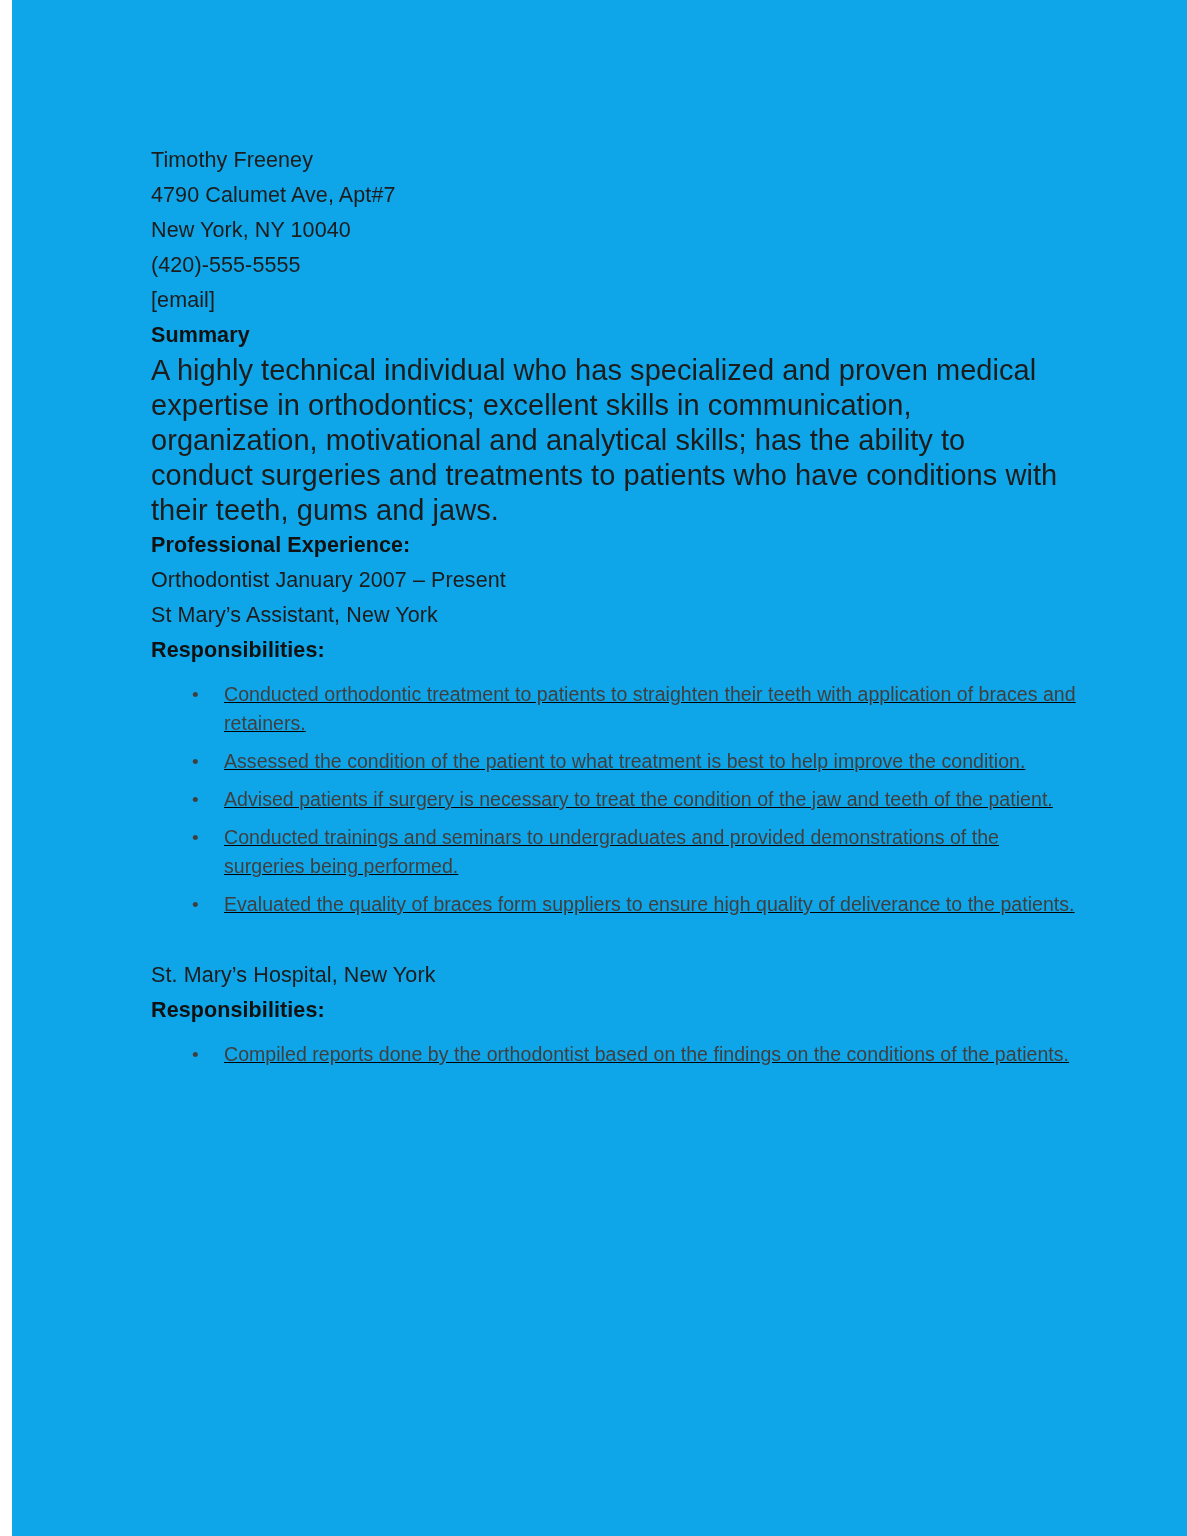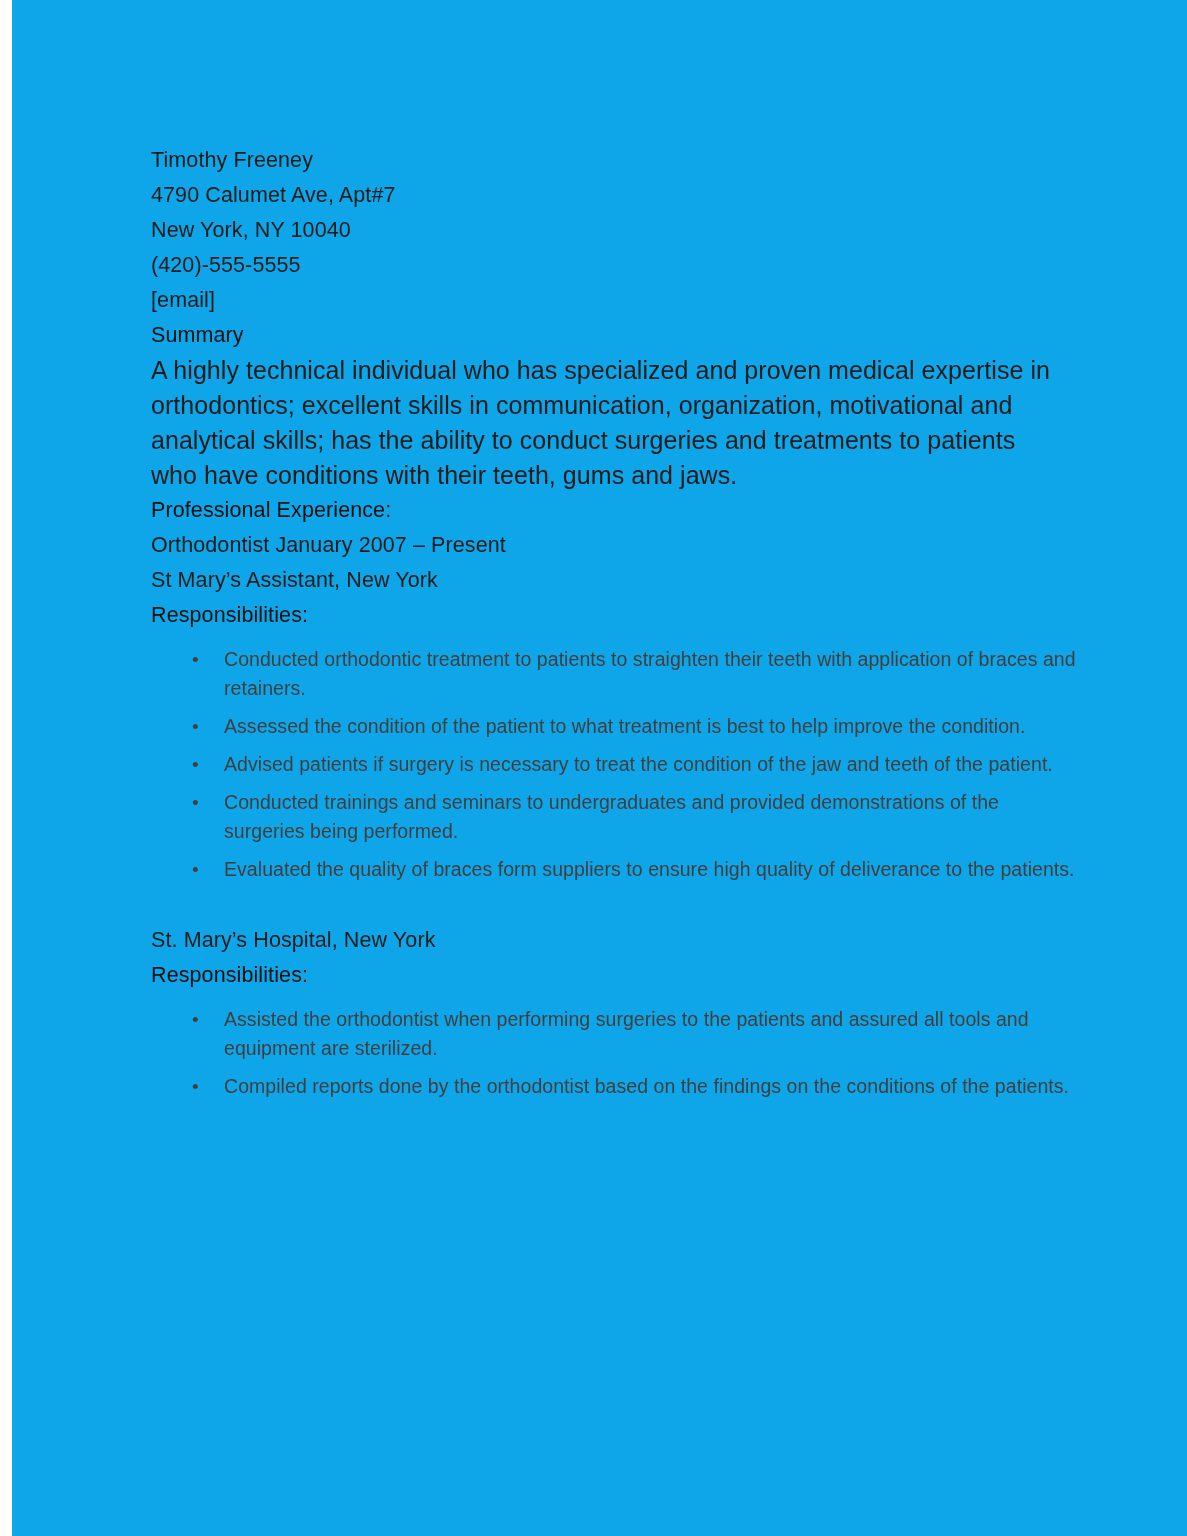--- a/index.html
+++ b/index.html
@@ -33,39 +33,40 @@
     line-height: 35px;
     color: #1c1c1c;
     white-space: pre;
     letter-spacing: 0.1px;
   }
 
   .heading {
     font-size: 21.5px;
     line-height: 35px;
     color: #111111;
-    font-weight: normal;
+    font-weight: bold;
     white-space: pre;
     letter-spacing: 0.1px;
   }
 
   
   .para {
-    font-size: 25px;
+    font-size: 29px;
     line-height: 35px;
     color: #1c1c1c;
     width: 915px;
     letter-spacing: 0.05px;
   }
 
   
   .bullets {
     margin: 0;
     padding: 0;
     list-style: none;
+    text-decoration: underline;
   }
 
   .bullets li {
     position: relative;
     font-size: 19.5px;
     line-height: 29px;
     color: #3f3f3f;
     padding-left: 73px;
     margin-bottom: 9px;
     letter-spacing: 0.05px;
@@ -127,22 +128,19 @@
     </div>
 
     <div class="gap-job"></div>
 
     <div>
       <div class="line">St. Mary’s Hospital, New York</div>
       <div class="heading">Responsibilities:</div>
       <div class="gap-list-top"></div>
       <ul class="bullets">
         <li>
-          <span class="dot">•</span><span>Assisted the orthodontist when performing surgeries to the patients and assured all tools and equipment are sterilized.</span>
-        </li>
-        <li>
           <span class="dot">•</span><span>Compiled reports done by the orthodontist based on the findings on the conditions of the patients.</span>
         </li>
       </ul>
     </div>
 
   </div>
 </div>
 
 </body></html>

